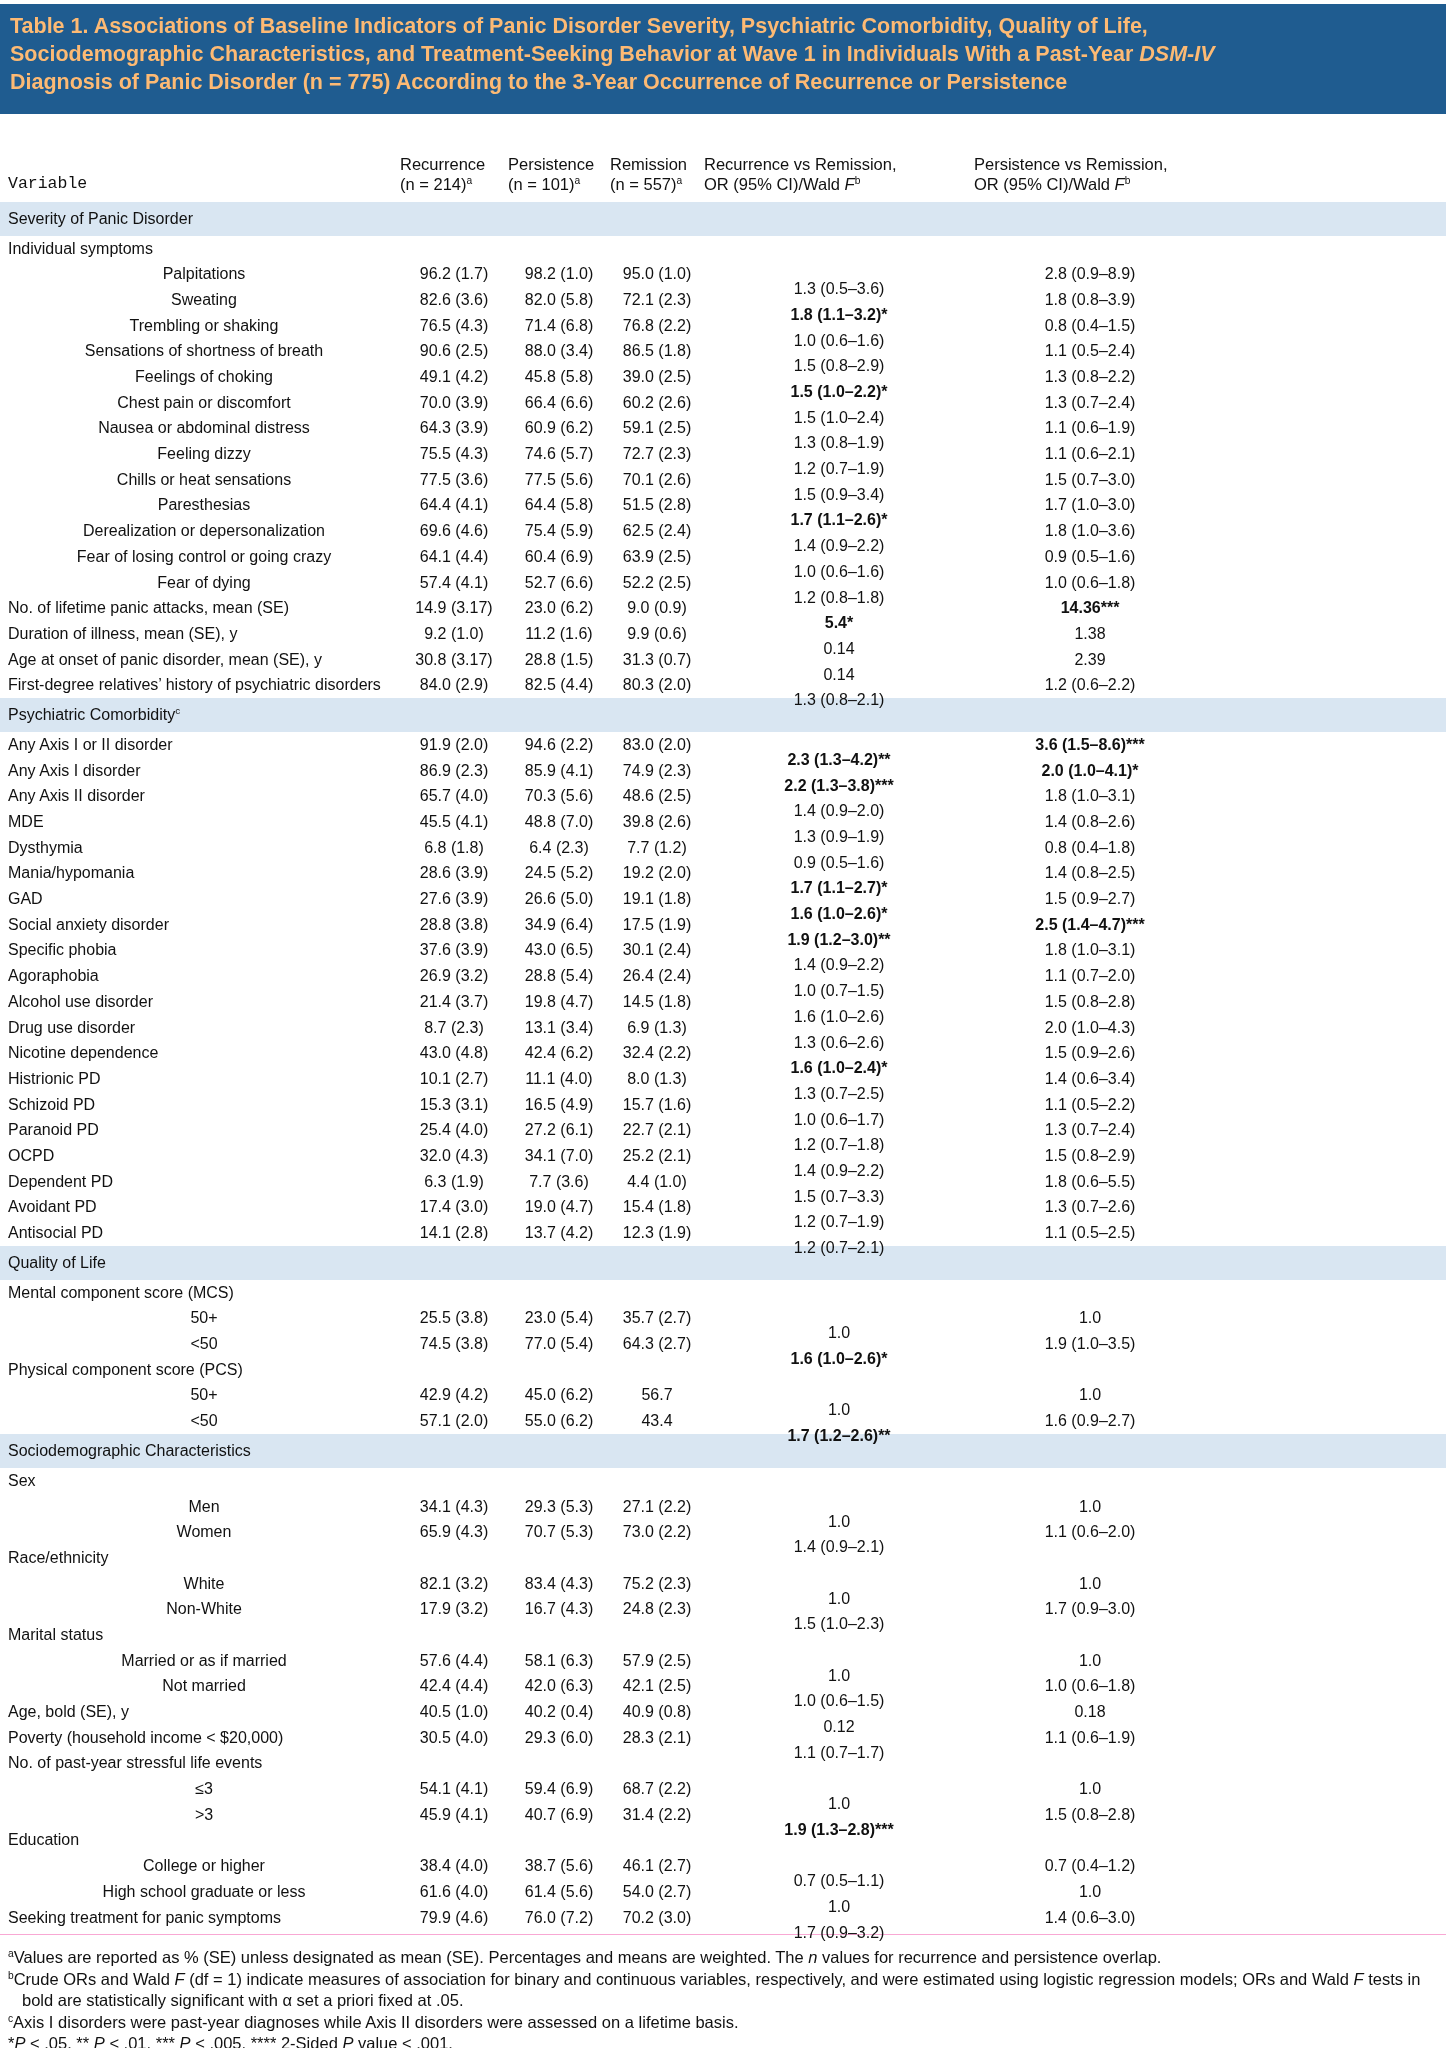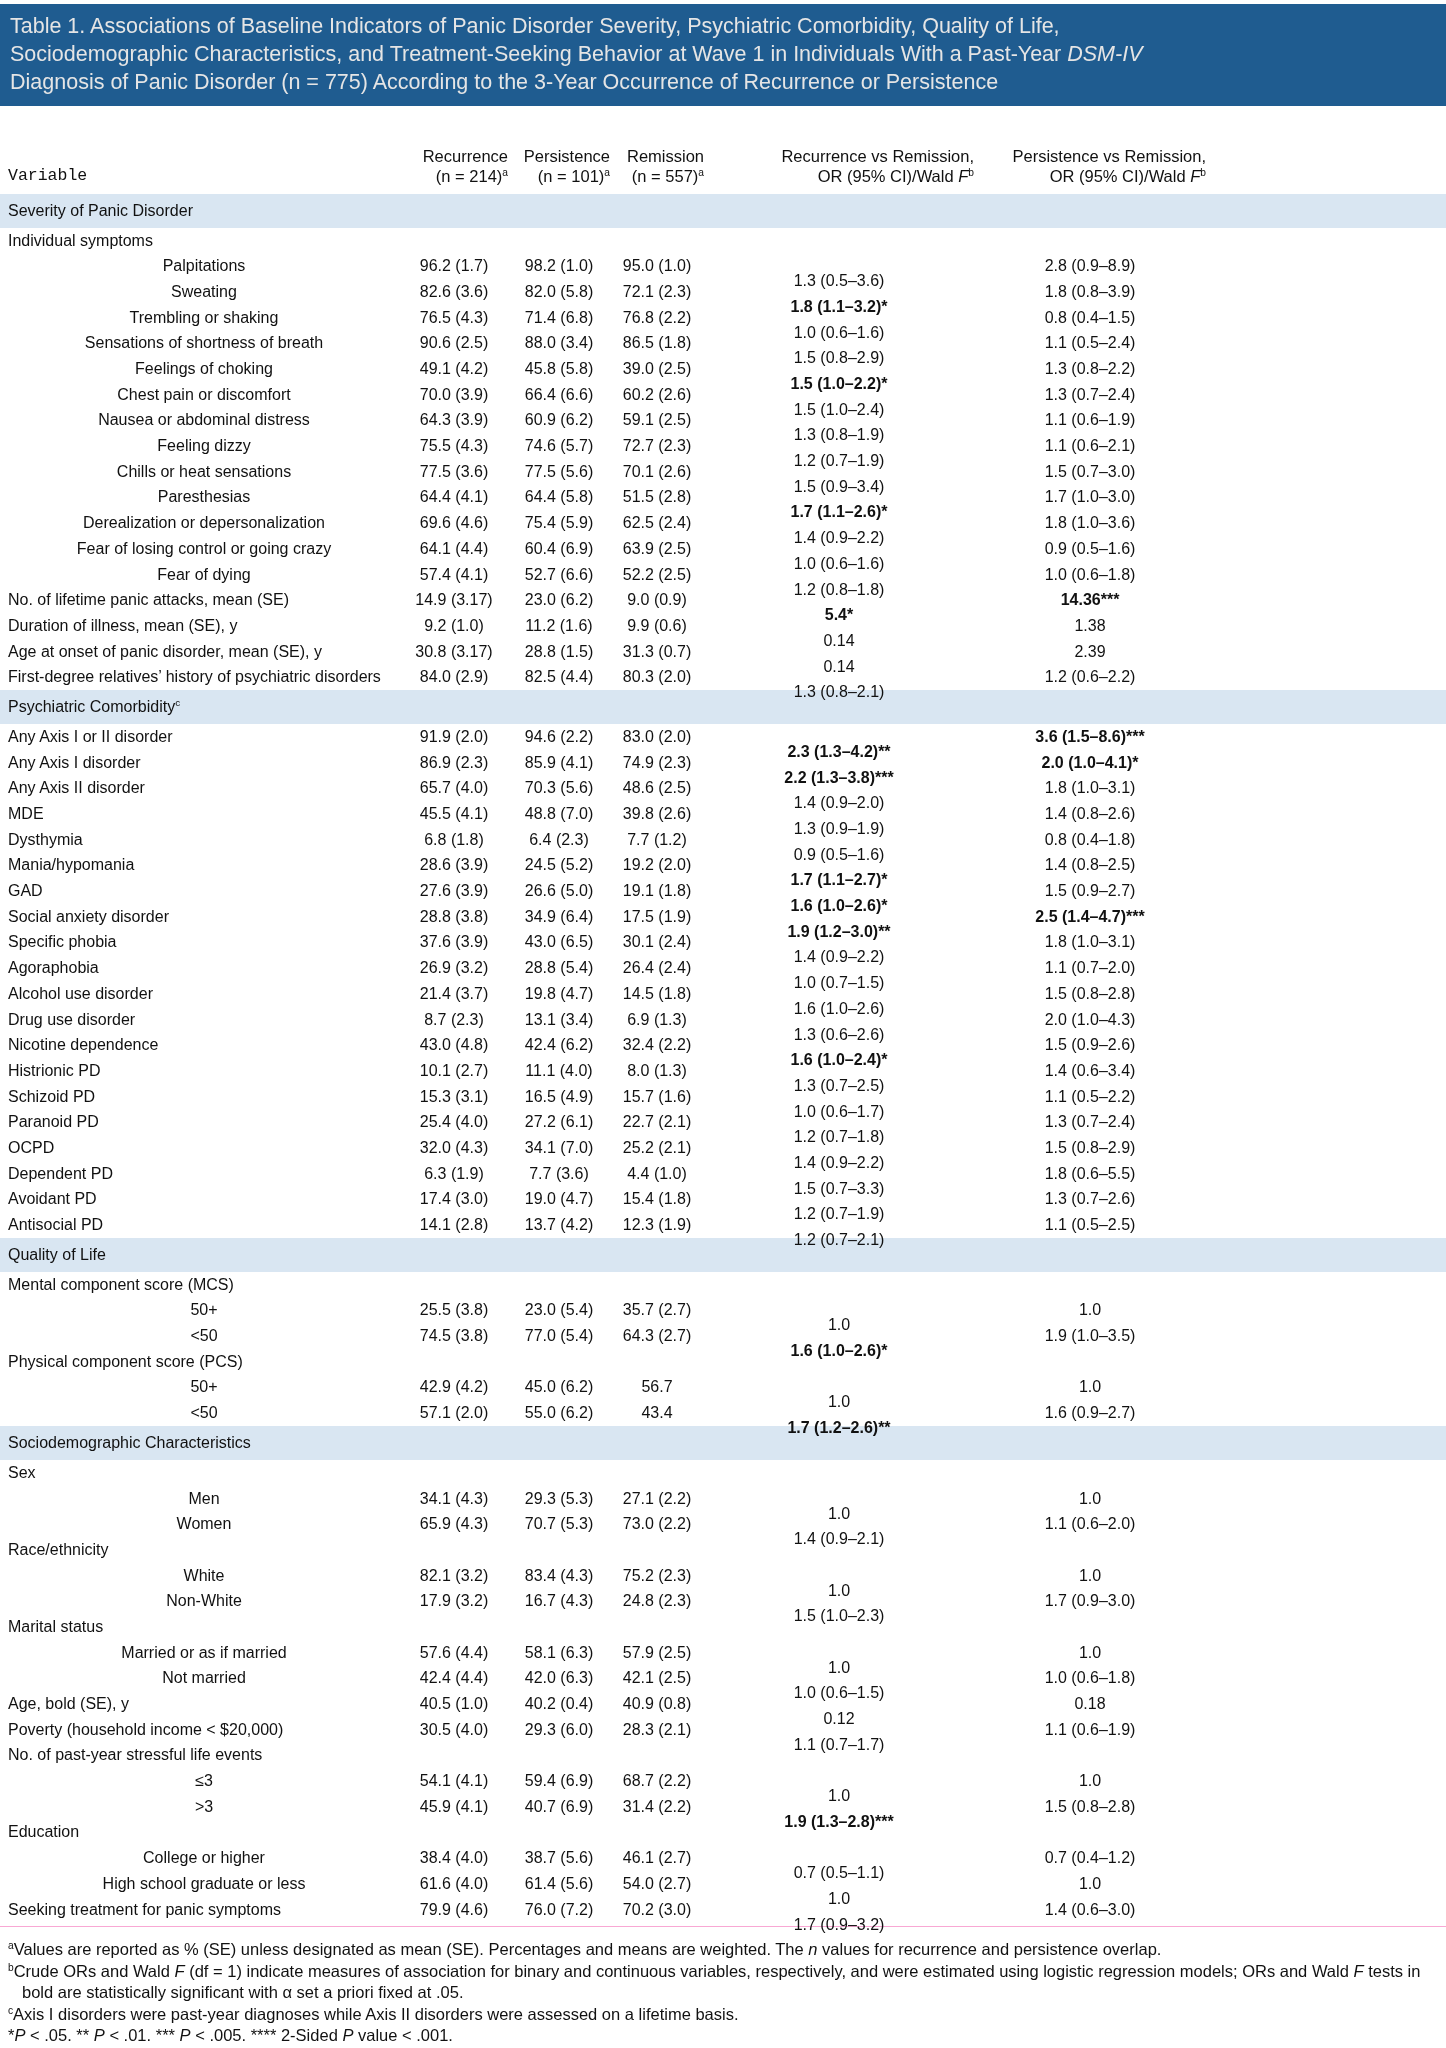--- a/index.html
+++ b/index.html
@@ -6,32 +6,32 @@
   body {
     width: 1446px; height: 2048px; overflow: hidden;
     background: #ffffff; color: #111;
     font-family: "Liberation Sans", sans-serif;
   }
   sup { font-size: 0.62em; vertical-align: super; line-height: 0; }
 
   .titlebar {
     margin-top: 4px;
     background: var(--header-blue, #1f5c90);
-    color: #e5e5e5; font-weight: normal;
+    color: #fdba74; font-weight: bold;
     font-size: 21.5px; line-height: 1.3;
-    padding: 9px 12px 9px 10px;
+    padding: 9px 12px 17px 10px;
   }
   .title-line { white-space: nowrap; }
 
   .thead {
     display: flex; align-items: flex-end;
     padding: 10px 0 5px 0;
     font-size: 16.5px; line-height: 1.24;
   }
-  .hcell { text-align: right; }
+  .hcell { text-align: left; }
   .var-head { flex: 0 0 400px; text-align: left; padding-left: 8px; box-sizing: border-box; font-family: Liberation Mono, monospace; }
 
   .tbody { padding-top: 2px; }
   .row { display: flex; align-items: center; height: 25.7px; font-size: 16px; white-space: nowrap; }
   .row.section { background: var(--band-blue, #d9e6f2); height: 34px; }
   .cell.label { flex: 0 0 400px; padding-left: 8px; box-sizing: border-box; overflow: visible; }
   .row.section .cell.label { flex: 1 1 auto; }
   .indent1 { padding-left: 30px; text-align: center; }
   .cell.val { text-align: center; }
   .col0 { flex: 0 0 108px; }

